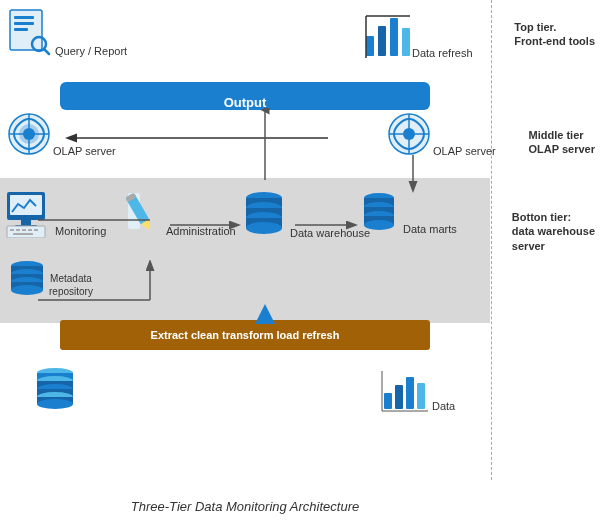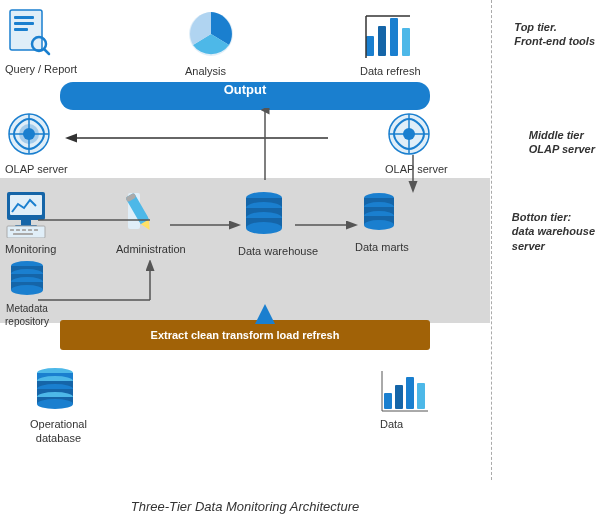--- a/index.html
+++ b/index.html
@@ -19,21 +19,20 @@
       background: #fff;
     }
 
     
     .right-labels {
       position: absolute;
       top: 0;
       right: 0;
       width: 110px;
       height: 520px;
-      font-style: italic;
     }
 
     .tier-label {
       position: absolute;
       right: 5px;
       font-size: 11px;
       font-weight: bold;
       color: #333;
       text-align: left;
       line-height: 1.3;
@@ -43,42 +42,42 @@
       position: absolute;
       right: 108px;
       border-left: 1.5px dashed #aaa;
     }
 
     
     .icon-item {
       position: absolute;
       text-align: center;
       display: flex;
-      flex-direction: column;
-      align-items: flex-start;
+      flex-direction: row;
+      align-items: flex-end;
     }
 
     .icon-item .label {
       font-size: 11px;
       color: #333;
       margin-top: 4px;
       line-height: 1.3;
     }
 
     
     .output-bar {
       position: absolute;
       top: 82px;
       left: 60px;
       width: 370px;
       height: 28px;
       background: #1a7fcf;
-      border-radius: 13px;
+      border-radius: 6px;
       display: flex;
-      align-items: flex-start;
+      align-items: flex-end;
       justify-content: center;
     }
 
     .output-bar span {
       color: #fff;
       font-size: 13px;
       font-weight: bold;
     }
 
     
@@ -132,30 +131,20 @@
       <rect x="5" y="2" width="32" height="40" rx="2" fill="#e0eef8" stroke="#1a7fcf" stroke-width="1.5"></rect>
       <rect x="9" y="8" width="20" height="3" rx="1" fill="#1a7fcf"></rect>
       <rect x="9" y="14" width="20" height="3" rx="1" fill="#1a7fcf"></rect>
       <rect x="9" y="20" width="14" height="3" rx="1" fill="#1a7fcf"></rect>
       <circle cx="34" cy="36" r="7" fill="none" stroke="#1a7fcf" stroke-width="2.5"></circle>
       <line x1="39" y1="41" x2="44" y2="46" stroke="#1a7fcf" stroke-width="2.5" stroke-linecap="round"></line>
     </svg>
     <span class="label">Query / Report</span>
   </div>
 
-  <div class="icon-item" style="top:8px; left:185px;">
-    <svg width="52" height="52" viewBox="0 0 52 52">
-      <circle cx="26" cy="26" r="22" fill="#e0eef8" stroke="none"></circle>
-
-      <path d="M26,26 L26,4 A22,22 0 0,1 44,37 Z" fill="#1a7fcf"></path>
-      <path d="M26,26 L44,37 A22,22 0 0,1 8,37 Z" fill="#4db8e8"></path>
-      <path d="M26,26 L8,37 A22,22 0 0,1 26,4 Z" fill="#b0d4f1"></path>
-    </svg>
-    <span class="label">Analysis</span>
-  </div>
 
   <div class="icon-item" style="top:8px; left:360px;">
     <svg width="52" height="52" viewBox="0 0 52 52">
       <rect x="6" y="28" width="8" height="20" rx="1" fill="#1a7fcf"></rect>
       <rect x="18" y="18" width="8" height="30" rx="1" fill="#1565a8"></rect>
       <rect x="30" y="10" width="8" height="38" rx="1" fill="#1a7fcf"></rect>
       <rect x="42" y="20" width="8" height="28" rx="1" fill="#4db8e8"></rect>
       <line x1="6" y1="8" x2="50" y2="8" stroke="#333" stroke-width="1.5"></line>
       <line x1="6" y1="8" x2="6" y2="50" stroke="#333" stroke-width="1.5"></line>
     </svg>
@@ -346,21 +335,20 @@
       <ellipse cx="25" cy="8" rx="18" ry="5" fill="#4db8e8"></ellipse>
       <rect x="7" y="8" width="36" height="8" fill="#1a7fcf"></rect>
       <ellipse cx="25" cy="16" rx="18" ry="5" fill="#4db8e8"></ellipse>
       <rect x="7" y="16" width="36" height="8" fill="#1565a8"></rect>
       <ellipse cx="25" cy="24" rx="18" ry="5" fill="#1a7fcf"></ellipse>
       <rect x="7" y="24" width="36" height="8" fill="#1565a8"></rect>
       <ellipse cx="25" cy="32" rx="18" ry="5" fill="#4db8e8"></ellipse>
       <rect x="7" y="32" width="36" height="7" fill="#1565a8"></rect>
       <ellipse cx="25" cy="39" rx="18" ry="5" fill="#1a7fcf"></ellipse>
     </svg>
-    <span class="label">Operational<br>database</span>
   </div>
 
 
   <div class="icon-item" style="top:365px; left:380px;">
     <svg width="52" height="48" viewBox="0 0 52 48">
       <rect x="4" y="28" width="8" height="16" rx="1" fill="#1a7fcf"></rect>
       <rect x="15" y="20" width="8" height="24" rx="1" fill="#1565a8"></rect>
       <rect x="26" y="12" width="8" height="32" rx="1" fill="#1a7fcf"></rect>
       <rect x="37" y="18" width="8" height="26" rx="1" fill="#4db8e8"></rect>
 

